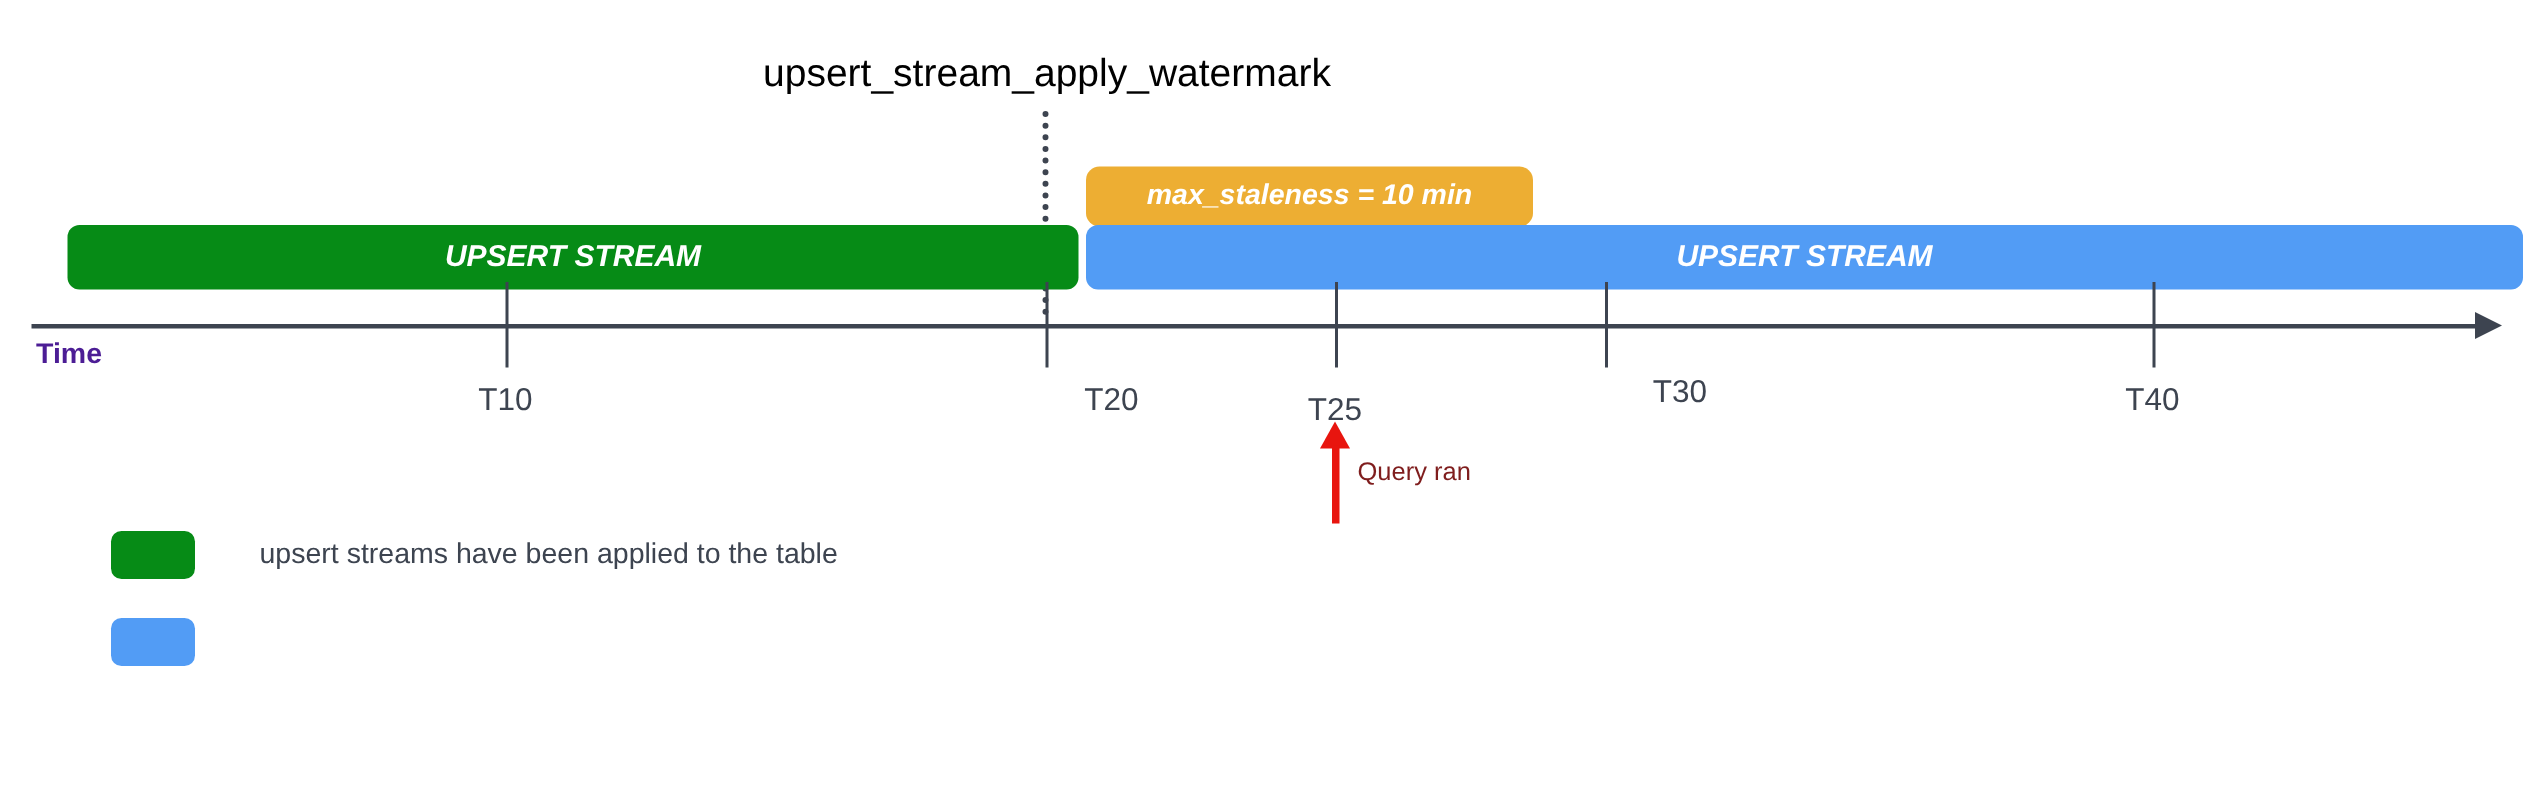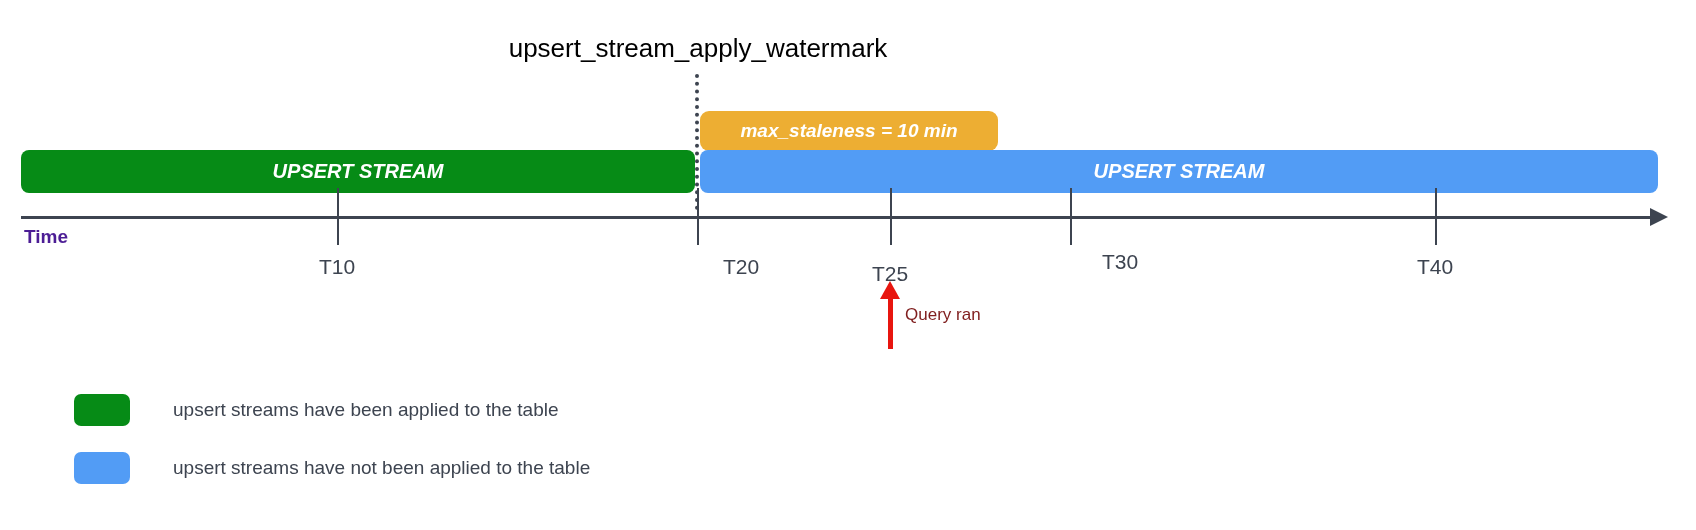--- a/index.html
+++ b/index.html
@@ -46,20 +46,21 @@
   .bar {
     position: absolute;
     display: flex;
     align-items: center;
     justify-content: center;
     color: #ffffff;
     font-style: italic;
     font-weight: bold;
     box-sizing: border-box;
     white-space: nowrap;
+    margin-left: 24px;
   }
   .bar-staleness {
     left: 700px;
     top: 111px;
     width: 298px;
     height: 40px;
     border-radius: 9px;
     background: #edae33;
     font-size: 19px;
   }
@@ -151,21 +152,20 @@
     color: #7f1d1d;
     white-space: nowrap;
   }
 
   
   .legend-row {
     position: absolute;
     display: flex;
     align-items: center;
     left: 74px;
-    margin-top: 40px;
   }
   .legend-row-0 { top: 354px; }
   .legend-row-1 { top: 412px; }
   .legend-swatch {
     width: 56px;
     height: 32px;
     border-radius: 7px;
     flex: none;
   }
   .legend-text {
@@ -217,16 +217,15 @@
   <div class="query-arrow-shaft"></div>
   <div class="query-label">Query ran</div>
 
   <div class="legend-row legend-row-0">
     <div class="legend-swatch" style="background: rgb(6, 139, 22);"></div>
     <div class="legend-text">upsert streams have been applied to the table</div>
   </div>
 
   <div class="legend-row legend-row-1">
     <div class="legend-swatch" style="background: rgb(82, 156, 245);"></div>
-    <div class="legend-text">upsert streams have not been applied to the table</div>
   </div>
 
 </div>
 
 </body></html>

